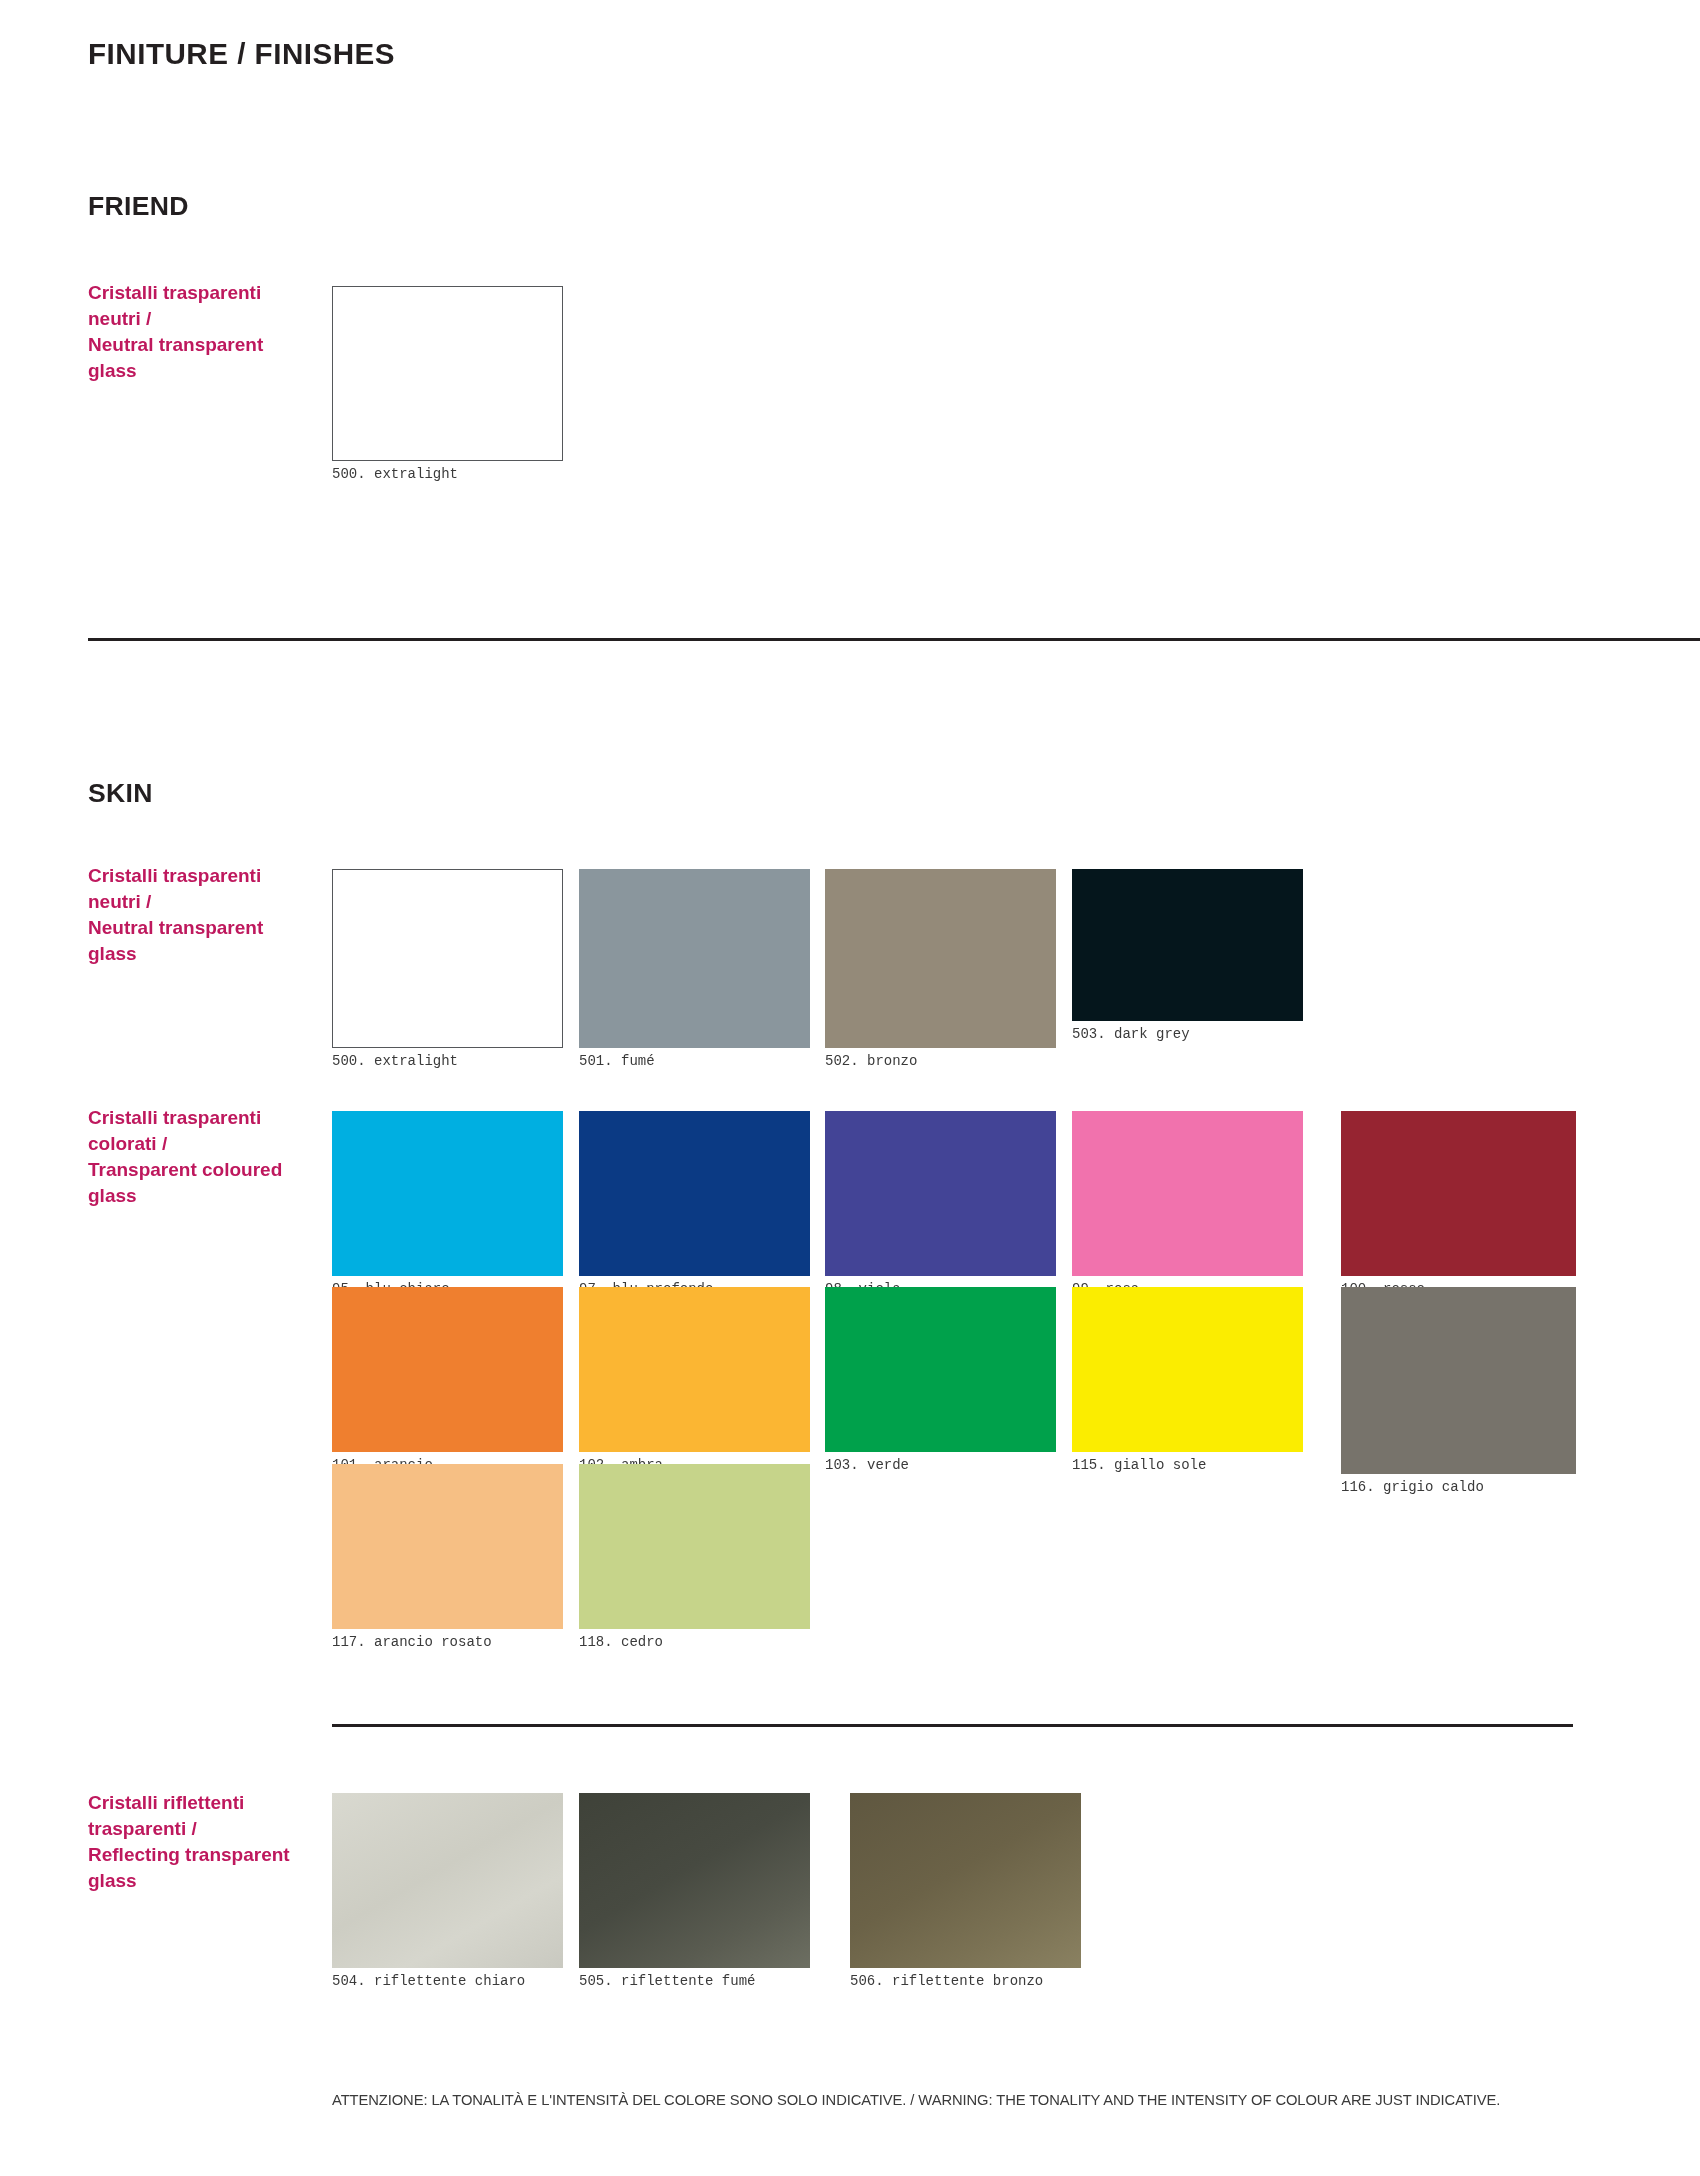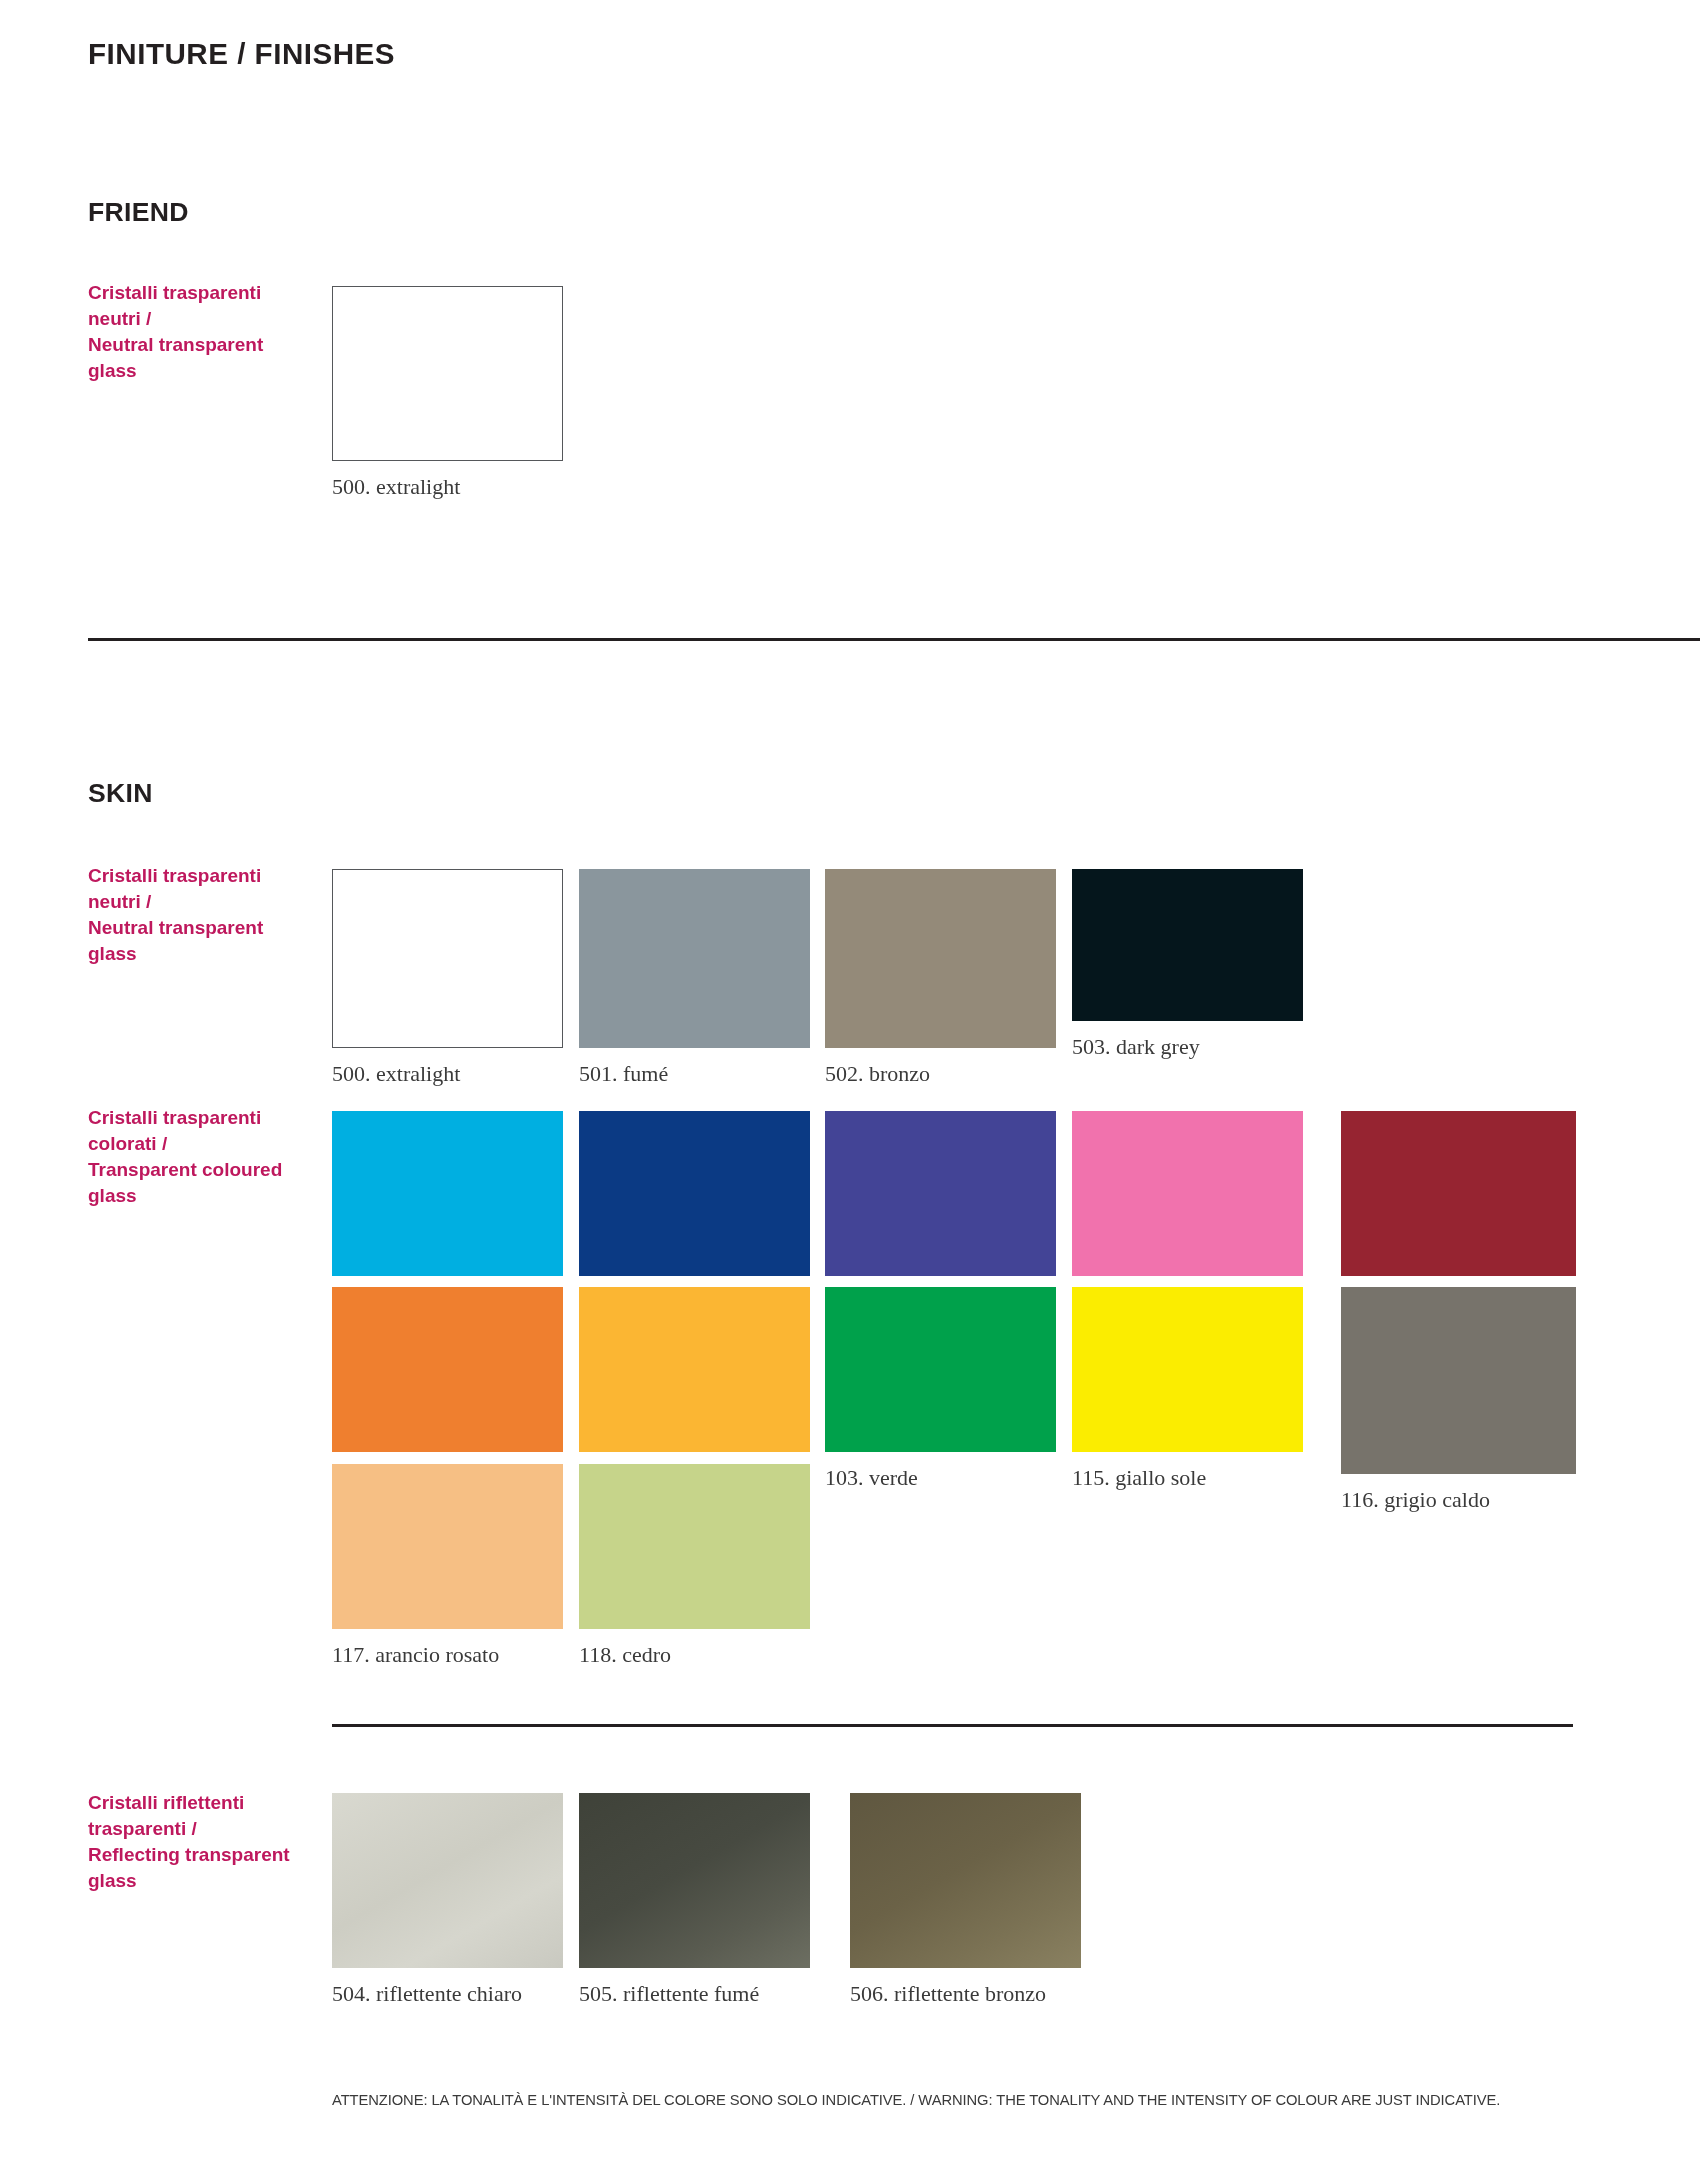--- a/index.html
+++ b/index.html
@@ -36,21 +36,21 @@
   }
   .section-title {
     position: absolute;
     left: 88px;
     font-size: 26.6px;
     font-weight: bold;
     letter-spacing: 0.3px;
     color: #231f20;
     white-space: nowrap;
   }
-  .section-title.friend { top: 197px; }
+  .section-title.friend { top: 191px; }
   .section-title.skin   { top: 778px; }
 
   
   .divider {
     position: absolute;
     background: #231f20;
     height: 3px;
   }
   .divider.top-rule {
     left: 88px;
@@ -85,26 +85,26 @@
     box-sizing: border-box;
   }
   .swatch .chip.outlined {
     border: 1.5px solid #55575a;
     background: #ffffff;
   }
   .swatch .caption {
     position: absolute;
     left: 0;
     top: 100%;
-    margin-top: 16px;
-    font-size: 22px;
+    margin-top: 4px;
+    font-size: 14px;
     line-height: 19.7px;
     color: #3a3a3a;
     white-space: nowrap;
-    font-family: Liberation Serif, serif;
+    font-family: Liberation Mono, monospace;
   }
 
   
   .footer-note {
     position: absolute;
     left: 332px;
     top: 2091px;
     font-size: 15.3px;
     letter-spacing: -0.1px;
     color: #3a3a3a;

